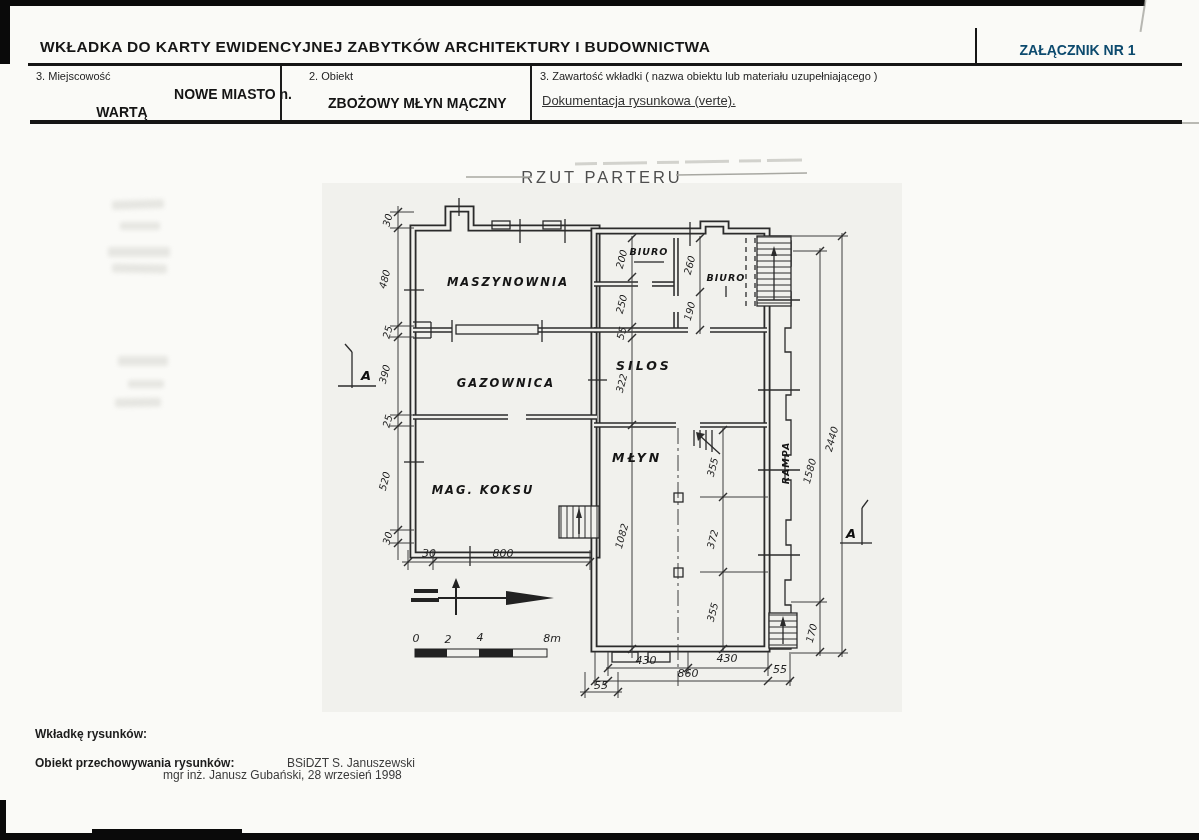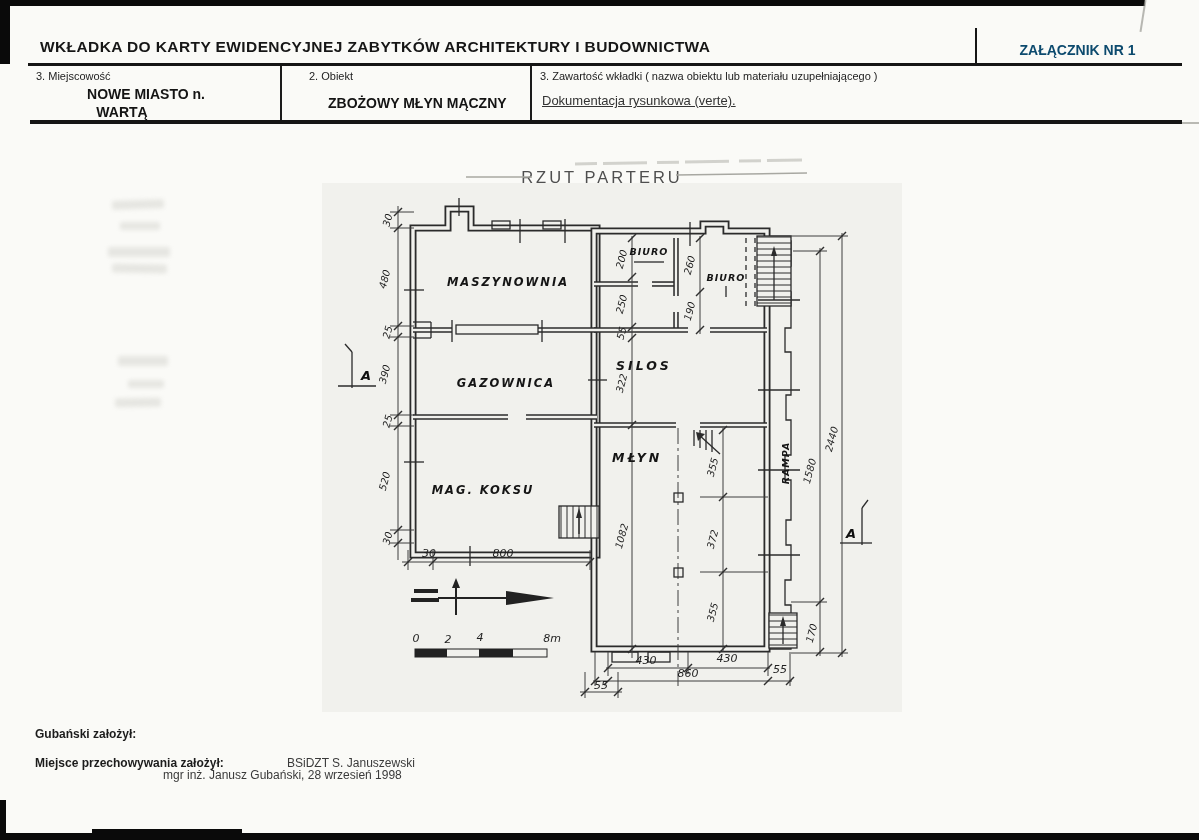--- a/index.html
+++ b/index.html
@@ -53,21 +53,21 @@
 <div class="edge" style="left:92px;top:829px;width:150px;height:11px;"></div>
 <div class="edge" style="left:0;top:800px;width:6px;height:40px;"></div>
 <div class="crease" style="left:1142px;top:0;"></div>
 
 <div class="main-title">WKŁADKA DO KARTY EWIDENCYJNEJ ZABYTKÓW ARCHITEKTURY I BUDOWNICTWA</div>
 <div class="attach">ZAŁĄCZNIK NR 1</div>
 <div class="vline-attach"></div>
 <div class="rule1"></div>
 
 <div class="flabel" style="left:36px;">3. Miejscowość</div>
-<div class="abs fval" style="left:0;top:86px;width:292px;text-align:center;">NOWE MIASTO n.</div>
+<div class="abs fval" style="left:0;top:86px;width:292px;text-align:right;">NOWE MIASTO n.</div>
 <div class="abs fval" style="left:0;top:104px;width:244px;text-align:center;">WARTĄ</div>
 <div class="fsep" style="left:280px;"></div>
 <div class="flabel" style="left:290px;margin-left:19px;">2. Obiekt</div>
 <div class="abs fval" style="left:300px;top:95px;margin-left:28px;">ZBOŻOWY MŁYN MĄCZNY</div>
 <div class="fsep" style="left:530px;"></div>
 <div class="flabel" style="left:540px;">3. Zawartość wkładki ( nazwa obiektu lub materiału uzupełniającego )</div>
 <div class="abs fval3" style="left:542px;top:93px;">Dokumentacja rysunkowa (verte).</div>
 <div class="rule2"></div>
 <div class="rule2b"></div>
 
@@ -341,16 +341,16 @@
     <text class="dth" x="416" y="642" text-anchor="middle" font-size="12">0</text>
     <text class="dth" x="448" y="643" text-anchor="middle" font-size="12">2</text>
     <text class="dth" x="480" y="641" text-anchor="middle" font-size="12">4</text>
     <text class="dth" x="552" y="642" text-anchor="middle" font-size="12">8m</text>
     <rect x="415" y="649" width="132" height="8" fill="#f1f1ed" stroke="#222" stroke-width="1"></rect>
     <rect x="415" y="649" width="32" height="8" fill="#222"></rect>
     <rect x="479" y="649" width="34" height="8" fill="#222"></rect>
   </g>
 </svg>
 
-<div class="foot-label" style="left:35px;top:727px;">Gubański założył:</div>
+<div class="foot-label" style="left:35px;top:727px;">Wkładkę rysunków:</div>
 <div class="foot-val" style="left:163px;top:727px;margin-top:41px;">mgr inż. Janusz Gubański, 28 wrzesień 1998</div>
-<div class="foot-label" style="left:35px;top:756px;">Miejsce przechowywania założył:</div>
+<div class="foot-label" style="left:35px;top:756px;">Obiekt przechowywania rysunków:</div>
 <div class="foot-val" style="left:287px;top:756px;">BSiDZT S. Januszewski</div>
 
 </body></html>

